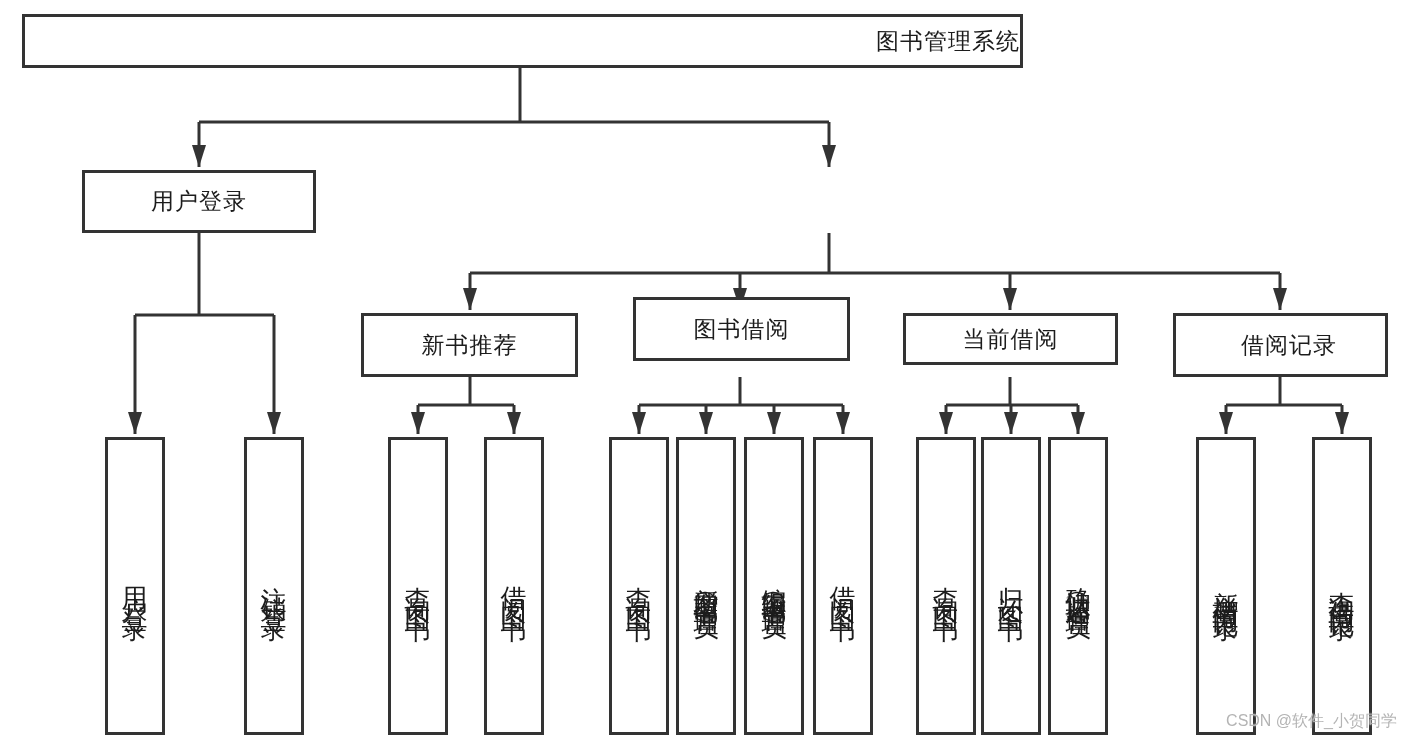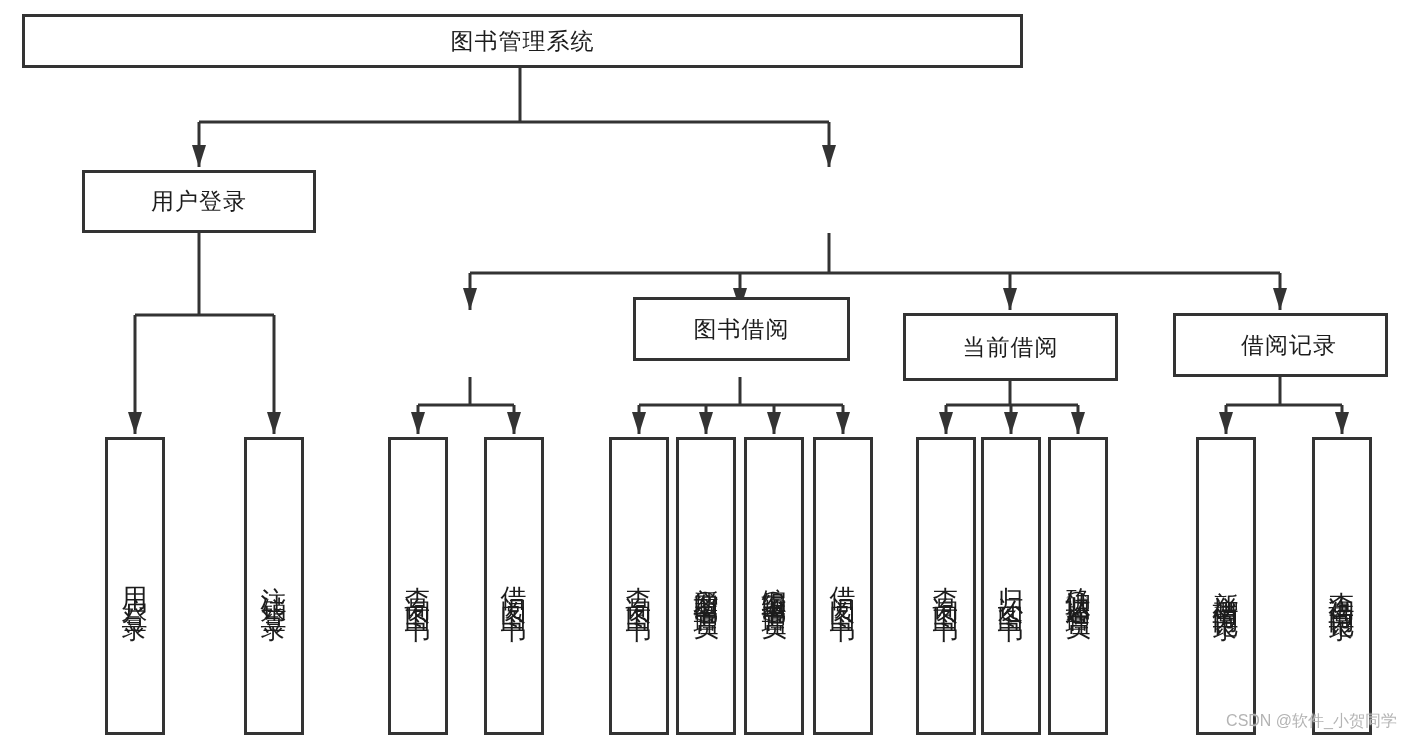--- a/index.html
+++ b/index.html
@@ -43,26 +43,26 @@
     text-orientation: mixed;
     font-size: 26px;
     letter-spacing: 10px;
     line-height: 1;
     white-space: nowrap;
   }
   .node.v .lbl.mid  { letter-spacing: 5px; }
   .node.v .lbl.long { letter-spacing: 4px; font-size: 25px; }
 
   
-  #n-root           { left: 22px;   top: 14px;  width: 1001px; height: 54px; }
+  #n-root           { left: 22px;   top: 14px;  width: 1001px; height: 54px; justify-content: flex-end; }
   #n-user-login     { left: 82px;   top: 170px; width: 234px;  height: 63px; }
   #n-book-mgmt      { left: 712px;  top: 170px; width: 234px;  height: 63px; }
   #n-new-book       { left: 361px;  top: 313px; width: 217px;  height: 64px; }
   #n-book-borrow    { left: 633px;  top: 297px; width: 217px;  height: 64px; }
-  #n-current-borrow { left: 903px;  top: 313px; width: 215px;  height: 68px; }
+  #n-current-borrow { left: 903px;  top: 313px; width: 215px;  height: 52px; }
   #n-borrow-record  { left: 1173px; top: 313px; width: 215px;  height: 64px; padding-left: 17px; }
 
   .leaf { top: 437px; width: 60px; height: 298px; }
   #n-leaf-user-login { left: 105px;  }
   #n-leaf-logout     { left: 244px;  }
   #n-nb-query        { left: 388px;  }
   #n-nb-borrow       { left: 484px;  }
   #n-bb-query        { left: 609px;  }
   #n-bb-add          { left: 676px;  }
   #n-bb-edit         { left: 744px;  }
@@ -155,20 +155,23 @@
   </svg>
 
   <div class="node h" id="n-root">
     <span class="lbl">图书管理系统</span>
   </div>
 
   <div class="node h" id="n-user-login">
     <span class="lbl">用户登录</span>
   </div>
 
+  <div class="node h" id="n-new-book">
+    <span class="lbl">新书推荐</span>
+  </div>
   <div class="node h" id="n-book-borrow">
     <span class="lbl">图书借阅</span>
   </div>
   <div class="node h" id="n-current-borrow">
     <span class="lbl">当前借阅</span>
   </div>
   <div class="node h" id="n-borrow-record">
     <span class="lbl">借阅记录</span>
   </div>
 

